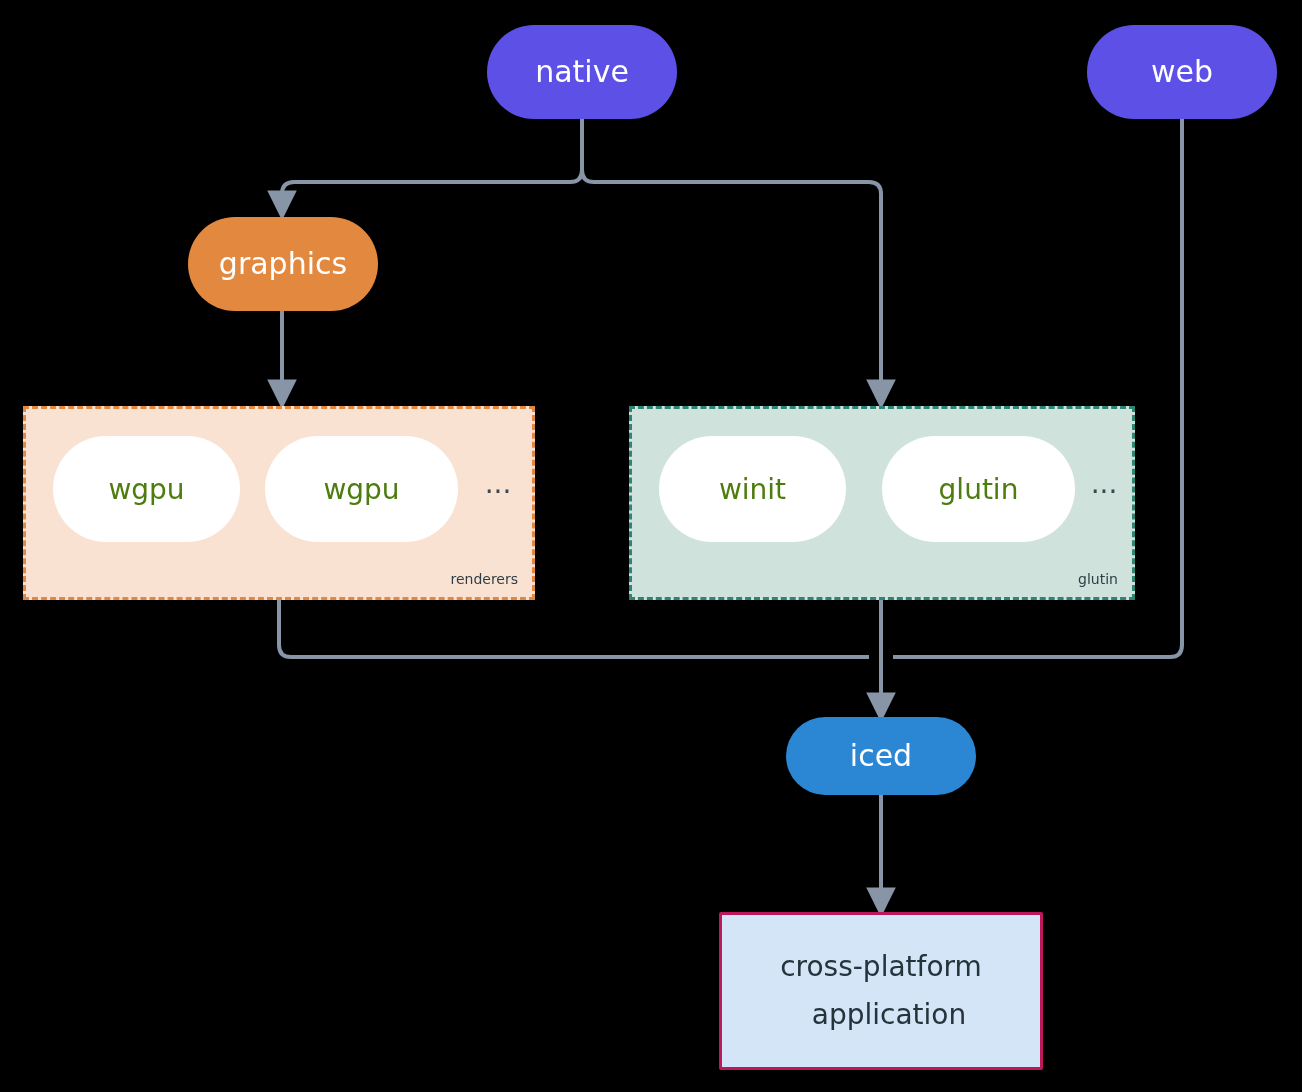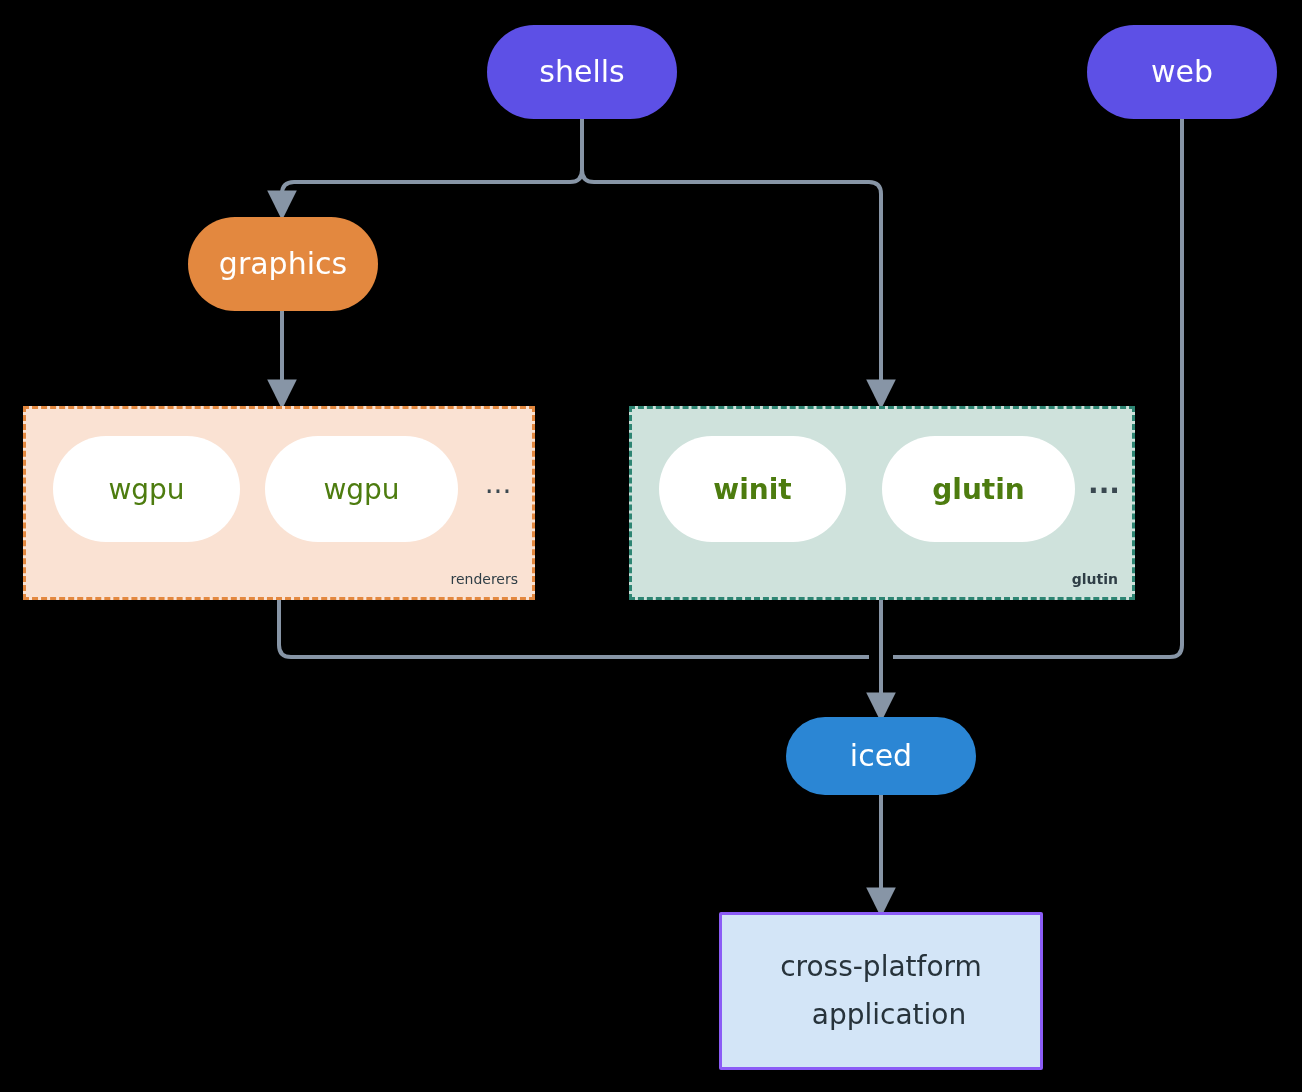--- a/index.html
+++ b/index.html
@@ -83,21 +83,20 @@
     background: #fae2d3;
     border: 3px dashed #e3883f;
   }
   .group-shells {
     left: 629px;
     top: 406px;
     width: 506px;
     height: 194px;
     background: #cfe2dc;
     border: 3px dashed #2e8573;
-    font-weight: bold;
   }
   .group-caption {
     position: absolute;
     right: 14px;
     bottom: 10px;
     font-size: 14px;
     color: #2f3e46;
     white-space: nowrap;
   }
   
@@ -140,21 +139,21 @@
     color: #ffffff;
     font-size: 30px;
   }
   
   .node-application {
     left: 719px;
     top: 912px;
     width: 324px;
     height: 158px;
     background: #d3e5f7;
-    border: 3px solid #8b5cf6;
+    border: 3px solid #be185d;
     color: #27333b;
     font-size: 28px;
     flex-direction: column;
     border-radius: 2px;
   }
   .node-application .line {
     display: block;
     white-space: nowrap;
   }
   .node-application .line + .line { margin-top: 16px; margin-left: 16px; }
@@ -182,21 +181,21 @@
     <path d="M881,600 L881,657" fill="none" stroke="#8795a6" stroke-width="4"></path>
 
     <path d="M1182,119 L1182,645 Q1182,657 1170,657 L893,657" fill="none" stroke="#8795a6" stroke-width="4"></path>
 
     <path d="M881,657 L881,707" fill="none" stroke="#8795a6" stroke-width="4" marker-end="url(#arrowhead)"></path>
 
     <path d="M881,795 L881,902" fill="none" stroke="#8795a6" stroke-width="4" marker-end="url(#arrowhead)"></path>
   </svg>
 
   <div class="node node-pill node-native">
-    <span class="node-label">shells</span>
+    <span class="node-label">native</span>
   </div>
 
   <div class="node node-pill node-graphics">
     <span class="node-label">graphics</span>
   </div>
 
   <div class="node node-pill node-web">
     <span class="node-label">web</span>
   </div>
 

